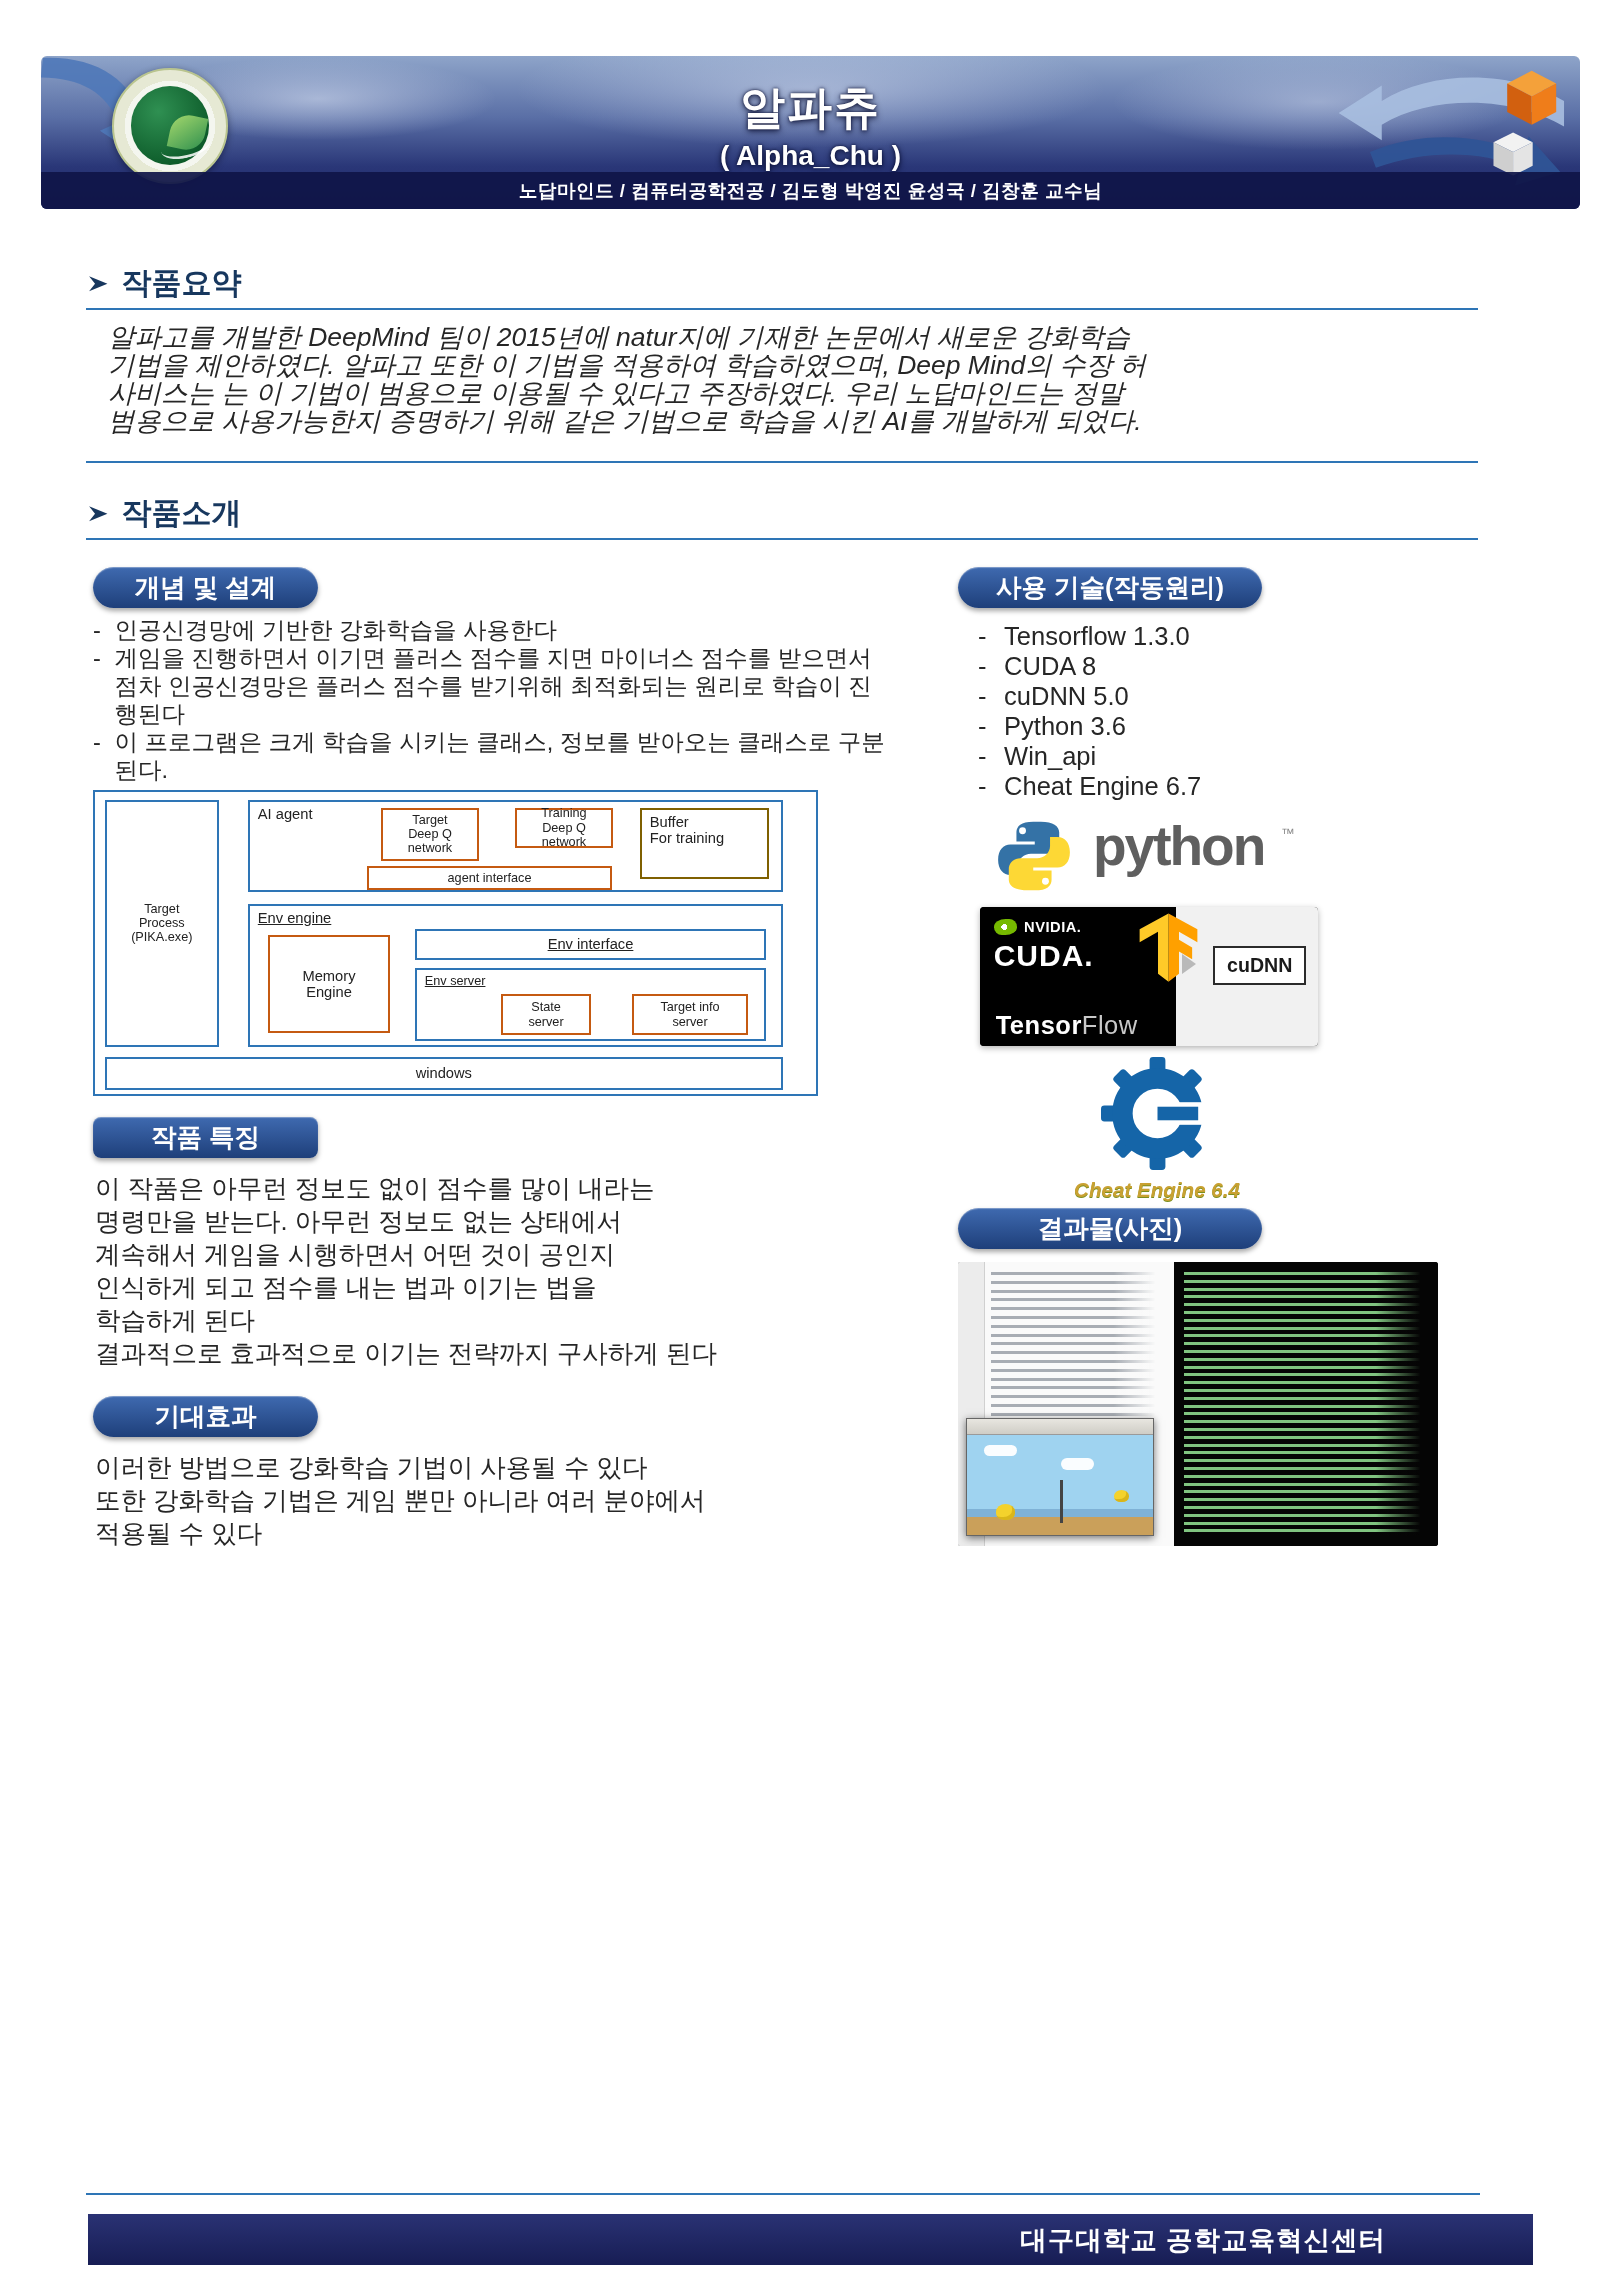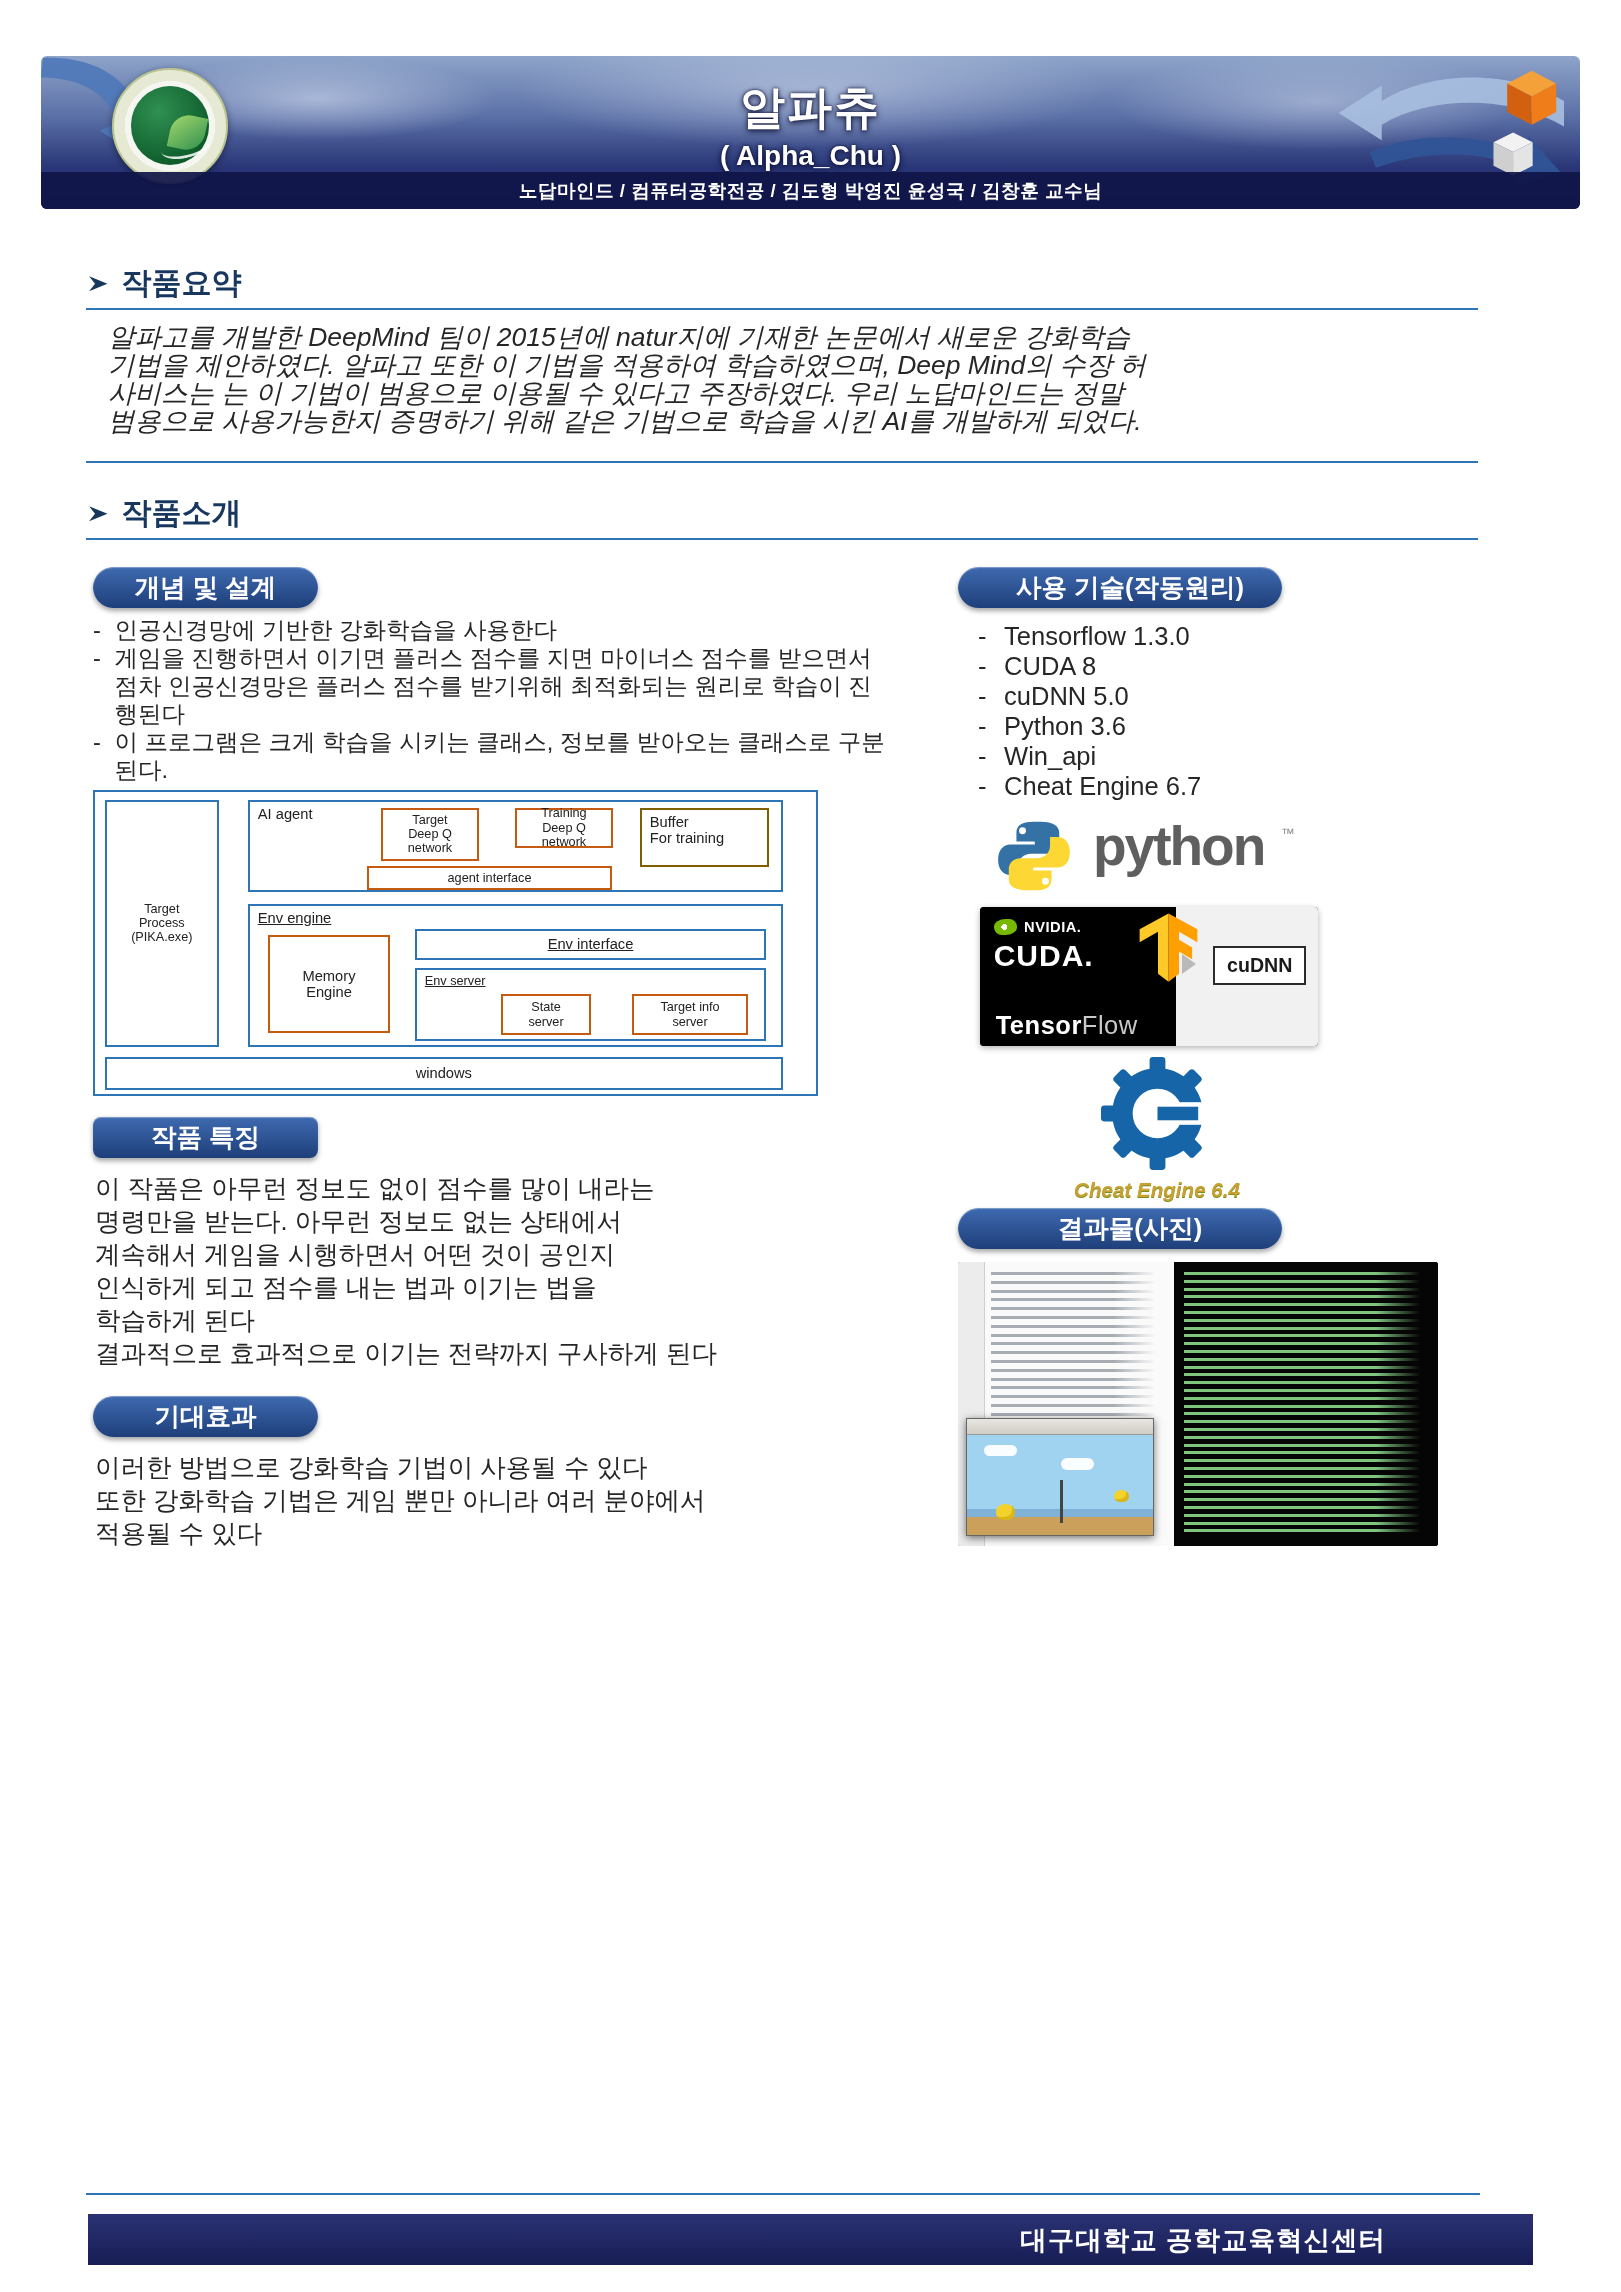--- a/index.html
+++ b/index.html
@@ -55,21 +55,21 @@
   .body-text{color:#262626; margin:0;}
   #summary-para{position:absolute; left:108px; top:323px; width:1362px; font-size:26.5px; line-height:28px;font-style:italic;}
 
   
   .pill{
     position:absolute; height:41px; line-height:41px; text-align:center;
     color:#fff; font-weight:bold; font-size:25.5px; border-radius:21.6px; width:225px;
     background:linear-gradient(180deg,var(--c-badge_blue_light,#3f6ab0),var(--c-badge_blue_dark,#1e3f7a));
     box-shadow:0 2.9px 4.9px rgba(0,0,0,.35), inset 0 1px 1px rgba(255,255,255,.35);
   }
-  .pill.wide{width:304px;padding-left:20px;}
+  .pill.wide{width:304px;}
   #badge-concept{left:93px; top:567px;}
   #badge-tech{left:958px; top:567px;}
   #badge-features{left:93px; top:1117px;border-radius:8px;}
   #badge-effects{left:93px; top:1396px;}
   #badge-results{left:958px; top:1208px;}
 
   
   #bullets{position:absolute; left:93px; top:616px; width:796px;}
   .bullet{display:flex; gap:13.7px; font-size:23.5px; line-height:28px; color:#262626;}
   .dash{flex:0 0 auto;}
@@ -244,21 +244,21 @@
     <div class="dbox o" style="left:286px;top:15.7px;width:98px;height:53px">
       <div class="dcenter preline small">Target
 Deep Q
 network</div>
     </div>
     <div class="dbox o" style="left:420px;top:15.7px;width:98px;height:40px">
       <div class="dcenter preline small">Training
 Deep Q
 network</div>
     </div>
-    <div class="dbox ol" style="left:545px;top:15.7px;width:129px;height:59px">
+    <div class="dbox ol" style="left:545px;top:15.7px;width:129px;height:71px">
       <div class="dtl preline">Buffer
 For training</div>
     </div>
     <div class="dbox o" style="left:272px;top:74px;width:245px;height:23.5px">
       <div class="dcenter small">agent interface</div>
     </div>
     <div class="dbox b" style="left:153px;top:112px;width:535px;height:143px">
       <div class="dtl u">Env engine</div>
     </div>
     <div class="dbox o" style="left:173px;top:143px;width:122px;height:98px">

